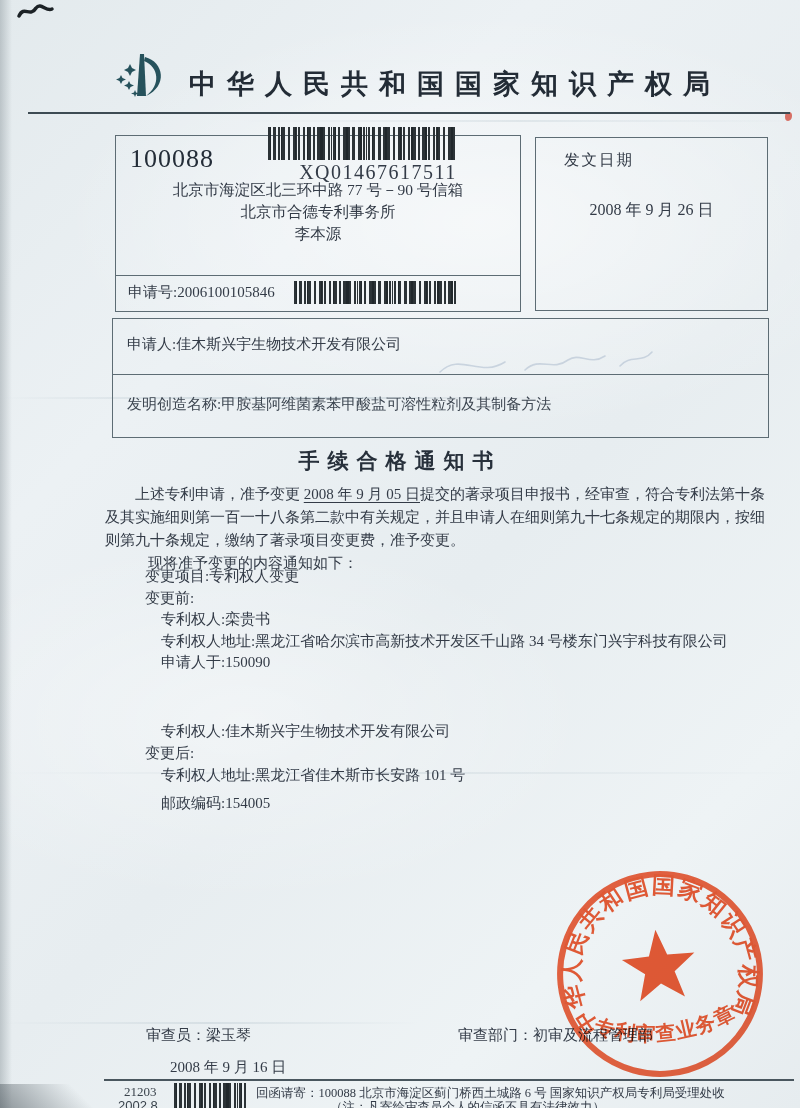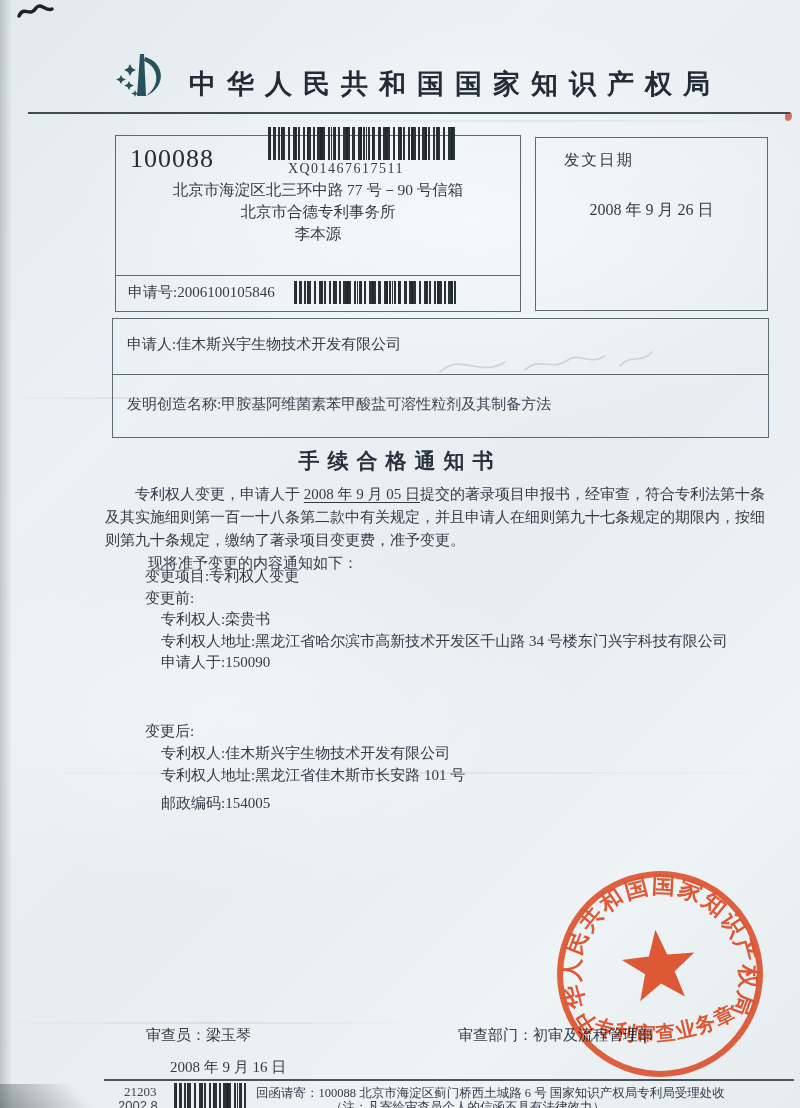--- a/index.html
+++ b/index.html
@@ -55,21 +55,21 @@
       <polygon points="17,33 18.5,36 22,37.5 18.5,39 17,42 15.5,39 12,37.5 15.5,36"></polygon>
       <polygon points="23,42 24,44.5 27,45.5 24,46.5 23,49 22,46.5 19,45.5 22,44.5"></polygon>
     </g>
   </svg>
   <div class="abs" style="left:120px;top:66px;width:670px;text-align:center;font-size:27px;font-weight:bold;letter-spacing:11px;color:#232c36;white-space:nowrap;">中华人民共和国国家知识产权局</div>
   <div class="abs" style="left:28px;top:112px;width:762px;height:2px;background:#3d4b53;"></div>
 
   <div class="box" style="left:115px;top:135px;width:404px;height:175px;">
     <div class="abs" style="left:14px;top:8px;font-size:26px;letter-spacing:1px;color:#242d38;">100088</div>
     <div class="barcode" style="left:152px;top:-9px;width:188px;height:33px;"></div>
-    <div class="abs" style="left:136px;top:25px;width:188px;text-align:center;font-size:14px;letter-spacing:1.5px;">XQ01467617511</div>
+    <div class="abs" style="left:168px;top:25px;width:188px;text-align:center;font-size:20px;letter-spacing:1.5px;">XQ01467617511</div>
     <div class="abs" style="left:0;top:43px;width:100%;text-align:center;font-size:15.5px;line-height:22px;">
       <div>北京市海淀区北三环中路 77 号－90 号信箱</div>
       <div>北京市合德专利事务所</div>
       <div>李本源</div>
     </div>
     <div class="abs" style="left:0;top:139px;width:100%;border-top:1px solid #5d6c74;"></div>
     <div class="abs" style="left:12px;top:147px;font-size:15px;">申请号:2006100105846</div>
     <div class="barcode" style="left:178px;top:145px;width:162px;height:23px;"></div>
   </div>
 
@@ -83,35 +83,35 @@
     <div class="abs" style="left:0;top:55px;width:100%;border-top:1px solid #5d6c74;"></div>
     <div class="abs" style="left:14px;top:76px;font-size:15px;color:#3c4550;">发明创造名称:甲胺基阿维菌素苯甲酸盐可溶性粒剂及其制备方法</div>
   </div>
   <svg class="hw" viewBox="0 0 230 60">
     <path d="M10,40 C30,20 50,46 75,30 M95,38 C110,24 122,40 138,28 C150,20 160,34 175,24 M190,34 C200,22 212,32 222,20" fill="none" stroke="#9fb0c6" stroke-width="1.6" stroke-linecap="round"></path>
   </svg>
 
   <div class="abs" style="left:0;top:447px;width:100%;text-align:center;font-size:21px;font-weight:bold;letter-spacing:8px;color:#27303b;">手续合格通知书</div>
 
   <div class="abs" style="left:105px;top:483px;width:660px;font-size:15px;line-height:23px;text-align:justify;">
-    <span style="display:inline-block;width:30px;"></span><span>专利权人变更，申请人于 </span><span class="u">2008 年 9 月 05 日</span><span>提交的著录项目申报书，经审查，符合专利法第十条及其实施细则第一百一十八条第二款中有关规定，并且申请人在细则第九十七条规定的期限内，按细则第九十条规定，缴纳了著录项目变更费，准予变更。</span>
+    <span style="display:inline-block;width:30px;"></span><span>上述专利申请，准予变更 </span><span class="u">2008 年 9 月 05 日</span><span>提交的著录项目申报书，经审查，符合专利法第十条及其实施细则第一百一十八条第二款中有关规定，并且申请人在细则第九十七条规定的期限内，按细则第九十条规定，缴纳了著录项目变更费，准予变更。</span>
   </div>
   <div class="abs" style="left:148px;top:554px;font-size:15px;">现将准予变更的内容通知如下：</div>
 
   <div class="abs" style="left:145px;top:566px;font-size:15px;line-height:21.5px;">
     <div>变更项目:专利权人变更</div>
     <div>变更前:</div>
     <div style="padding-left:16px;">专利权人:栾贵书</div>
     <div style="padding-left:16px;">专利权人地址:黑龙江省哈尔滨市高新技术开发区千山路 34 号楼东门兴宇科技有限公司</div>
     <div style="padding-left:16px;">申请人于:150090</div>
   </div>
 
   <div class="abs" style="left:145px;top:720px;font-size:15px;line-height:22px;">
+    <div style="padding-left:16px;">专利权人:佳木斯兴宇生物技术开发有限公司</div>
     <div>变更后:</div>
-    <div style="padding-left:16px;">专利权人:佳木斯兴宇生物技术开发有限公司</div>
     <div style="padding-left:16px;">专利权人地址:黑龙江省佳木斯市长安路 101 号</div>
     <div style="padding-left:16px;margin-top:6px;">邮政编码:154005</div>
   </div>
 
 
   <div class="abs" style="left:146px;top:1026px;font-size:15px;">审查员：梁玉琴</div>
   <div class="abs" style="left:458px;top:1026px;font-size:15px;">审查部门：初审及流程管理部</div>
   <div class="abs" style="left:170px;top:1058px;font-size:15px;">2008 年 9 月 16 日</div>
 
   <svg class="seal" viewBox="0 0 220 220">

